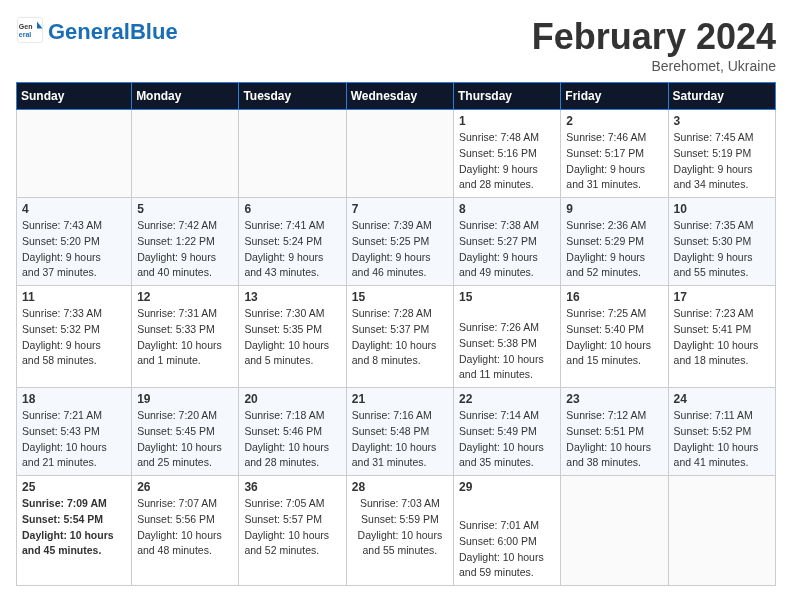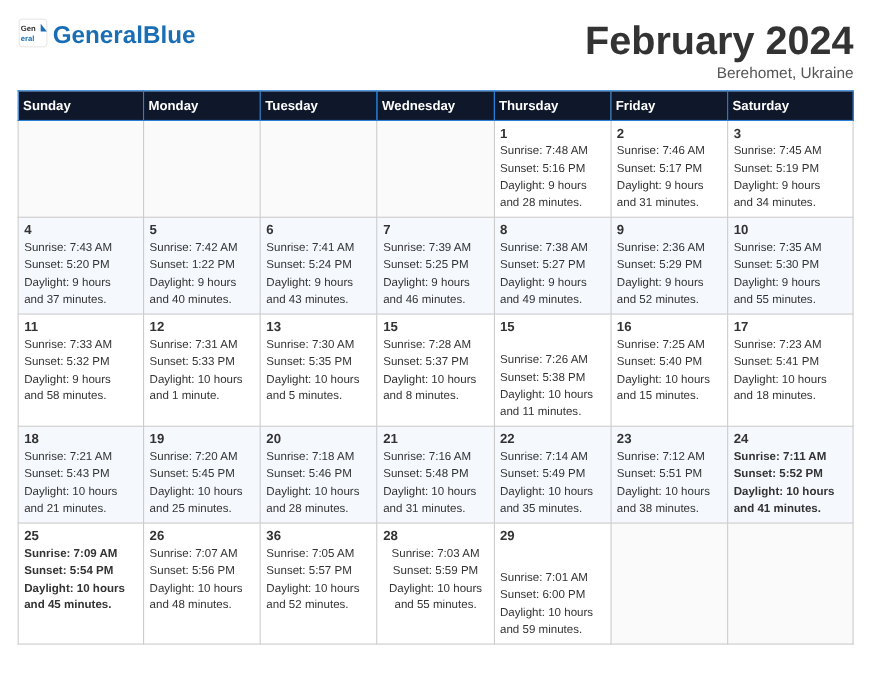--- a/index.html
+++ b/index.html
@@ -288,21 +288,21 @@
         </td>
         <td>
           <span class="day-number">23</span>
           <div class="day-info" style="white-space: pre-line;">Sunrise: 7:12 AM
 Sunset: 5:51 PM
 Daylight: 10 hours
 and 38 minutes.</div>
         </td>
         <td>
           <span class="day-number">24</span>
-          <div class="day-info" style="white-space: pre-line; font-weight: bold;">Sunrise: 7:11 AM
+          <div class="day-info" style="white-space: pre-line;">Sunrise: 7:11 AM
 Sunset: 5:52 PM
 Daylight: 10 hours
 and 41 minutes.</div>
         </td>
       </tr>
       <tr>
         <td>
           <span class="day-number">25</span>
           <div class="day-info" style="white-space: pre-line; font-weight: bold;">Sunrise: 7:09 AM
 Sunset: 5:54 PM

